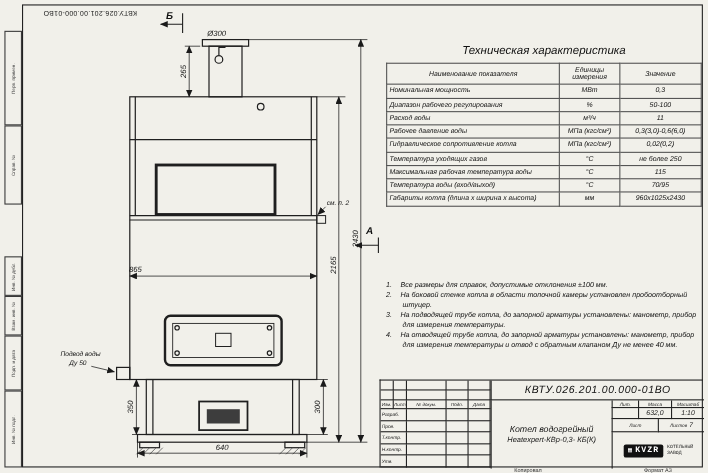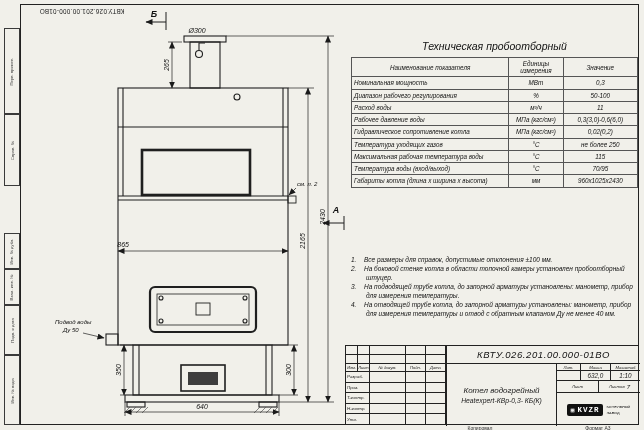--- a/index.html
+++ b/index.html
@@ -168,21 +168,21 @@
       <text x="95" y="366" font-size="7" text-anchor="middle" transform="rotate(-90 95 366)">350</text>
       <text x="265" y="366" font-size="7" text-anchor="middle" transform="rotate(-90 265 366)">300</text>
       <text x="176" y="405" font-size="7" text-anchor="middle">640</text>
       <text x="271" y="182" font-size="6">см. п. 2</text>
       <text x="29" y="320" font-size="6">Подвод воды</text>
       <text x="37" y="328" font-size="6">Ду 50</text>
     </g>
   </svg>
 
   <div class="spec">
-    <div class="spec-title">Техническая пробоотборный</div>
+    <div class="spec-title">Техническая характеристика</div>
     <table class="spec-t">
       <colgroup>
           <col class="w-name">
           <col class="w-unit">
           <col class="w-val">
         </colgroup>
       <tbody>
           <tr>
         <th>Наименование показателя</th>
         <th>Единицы измерения</th>

